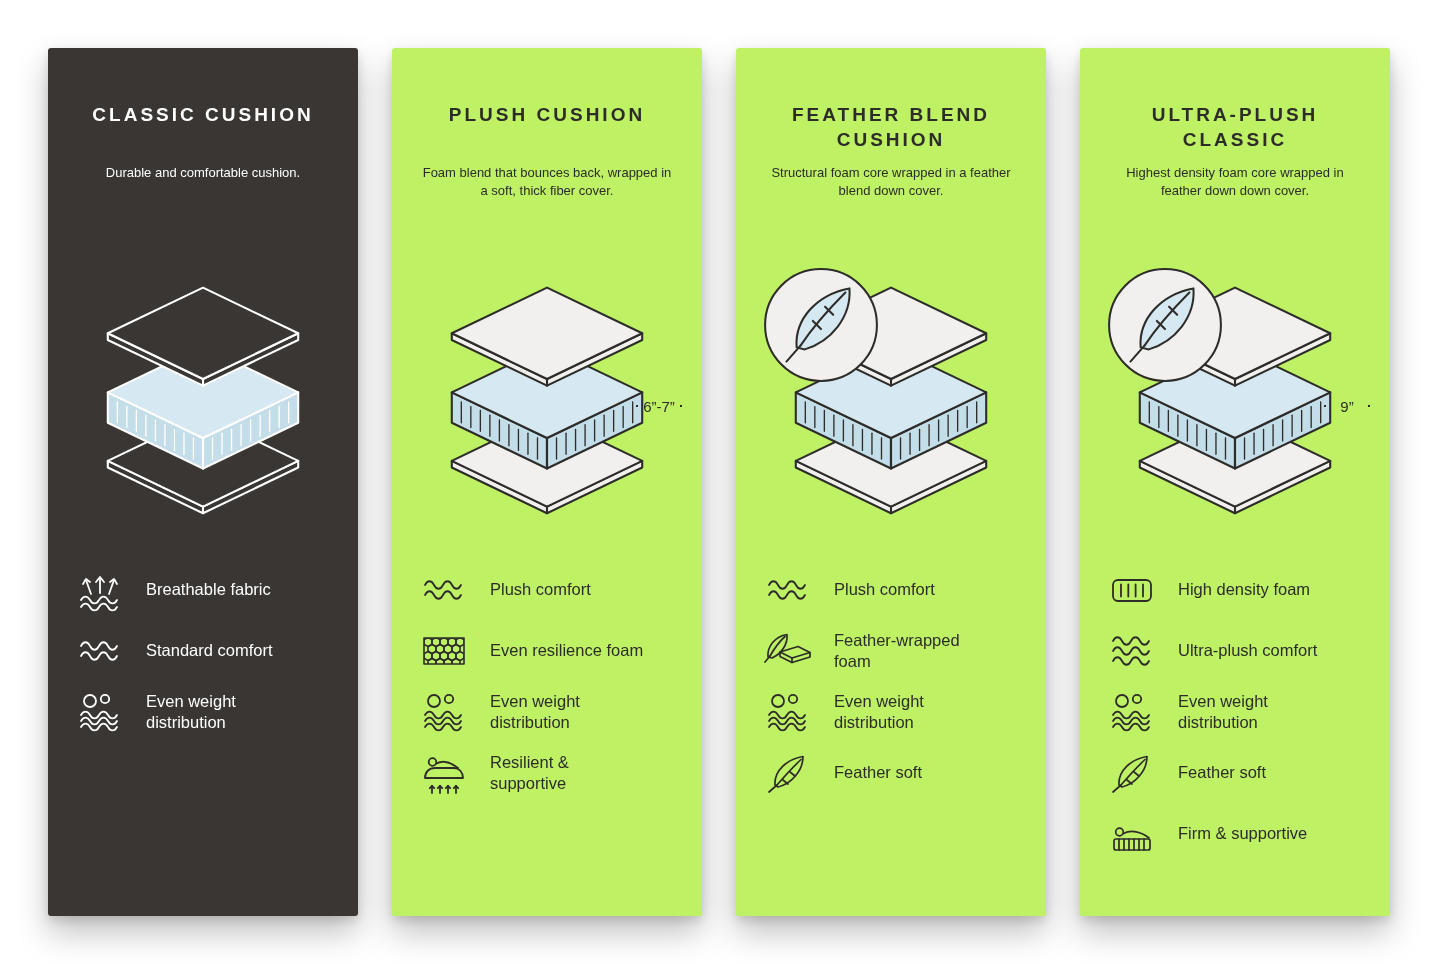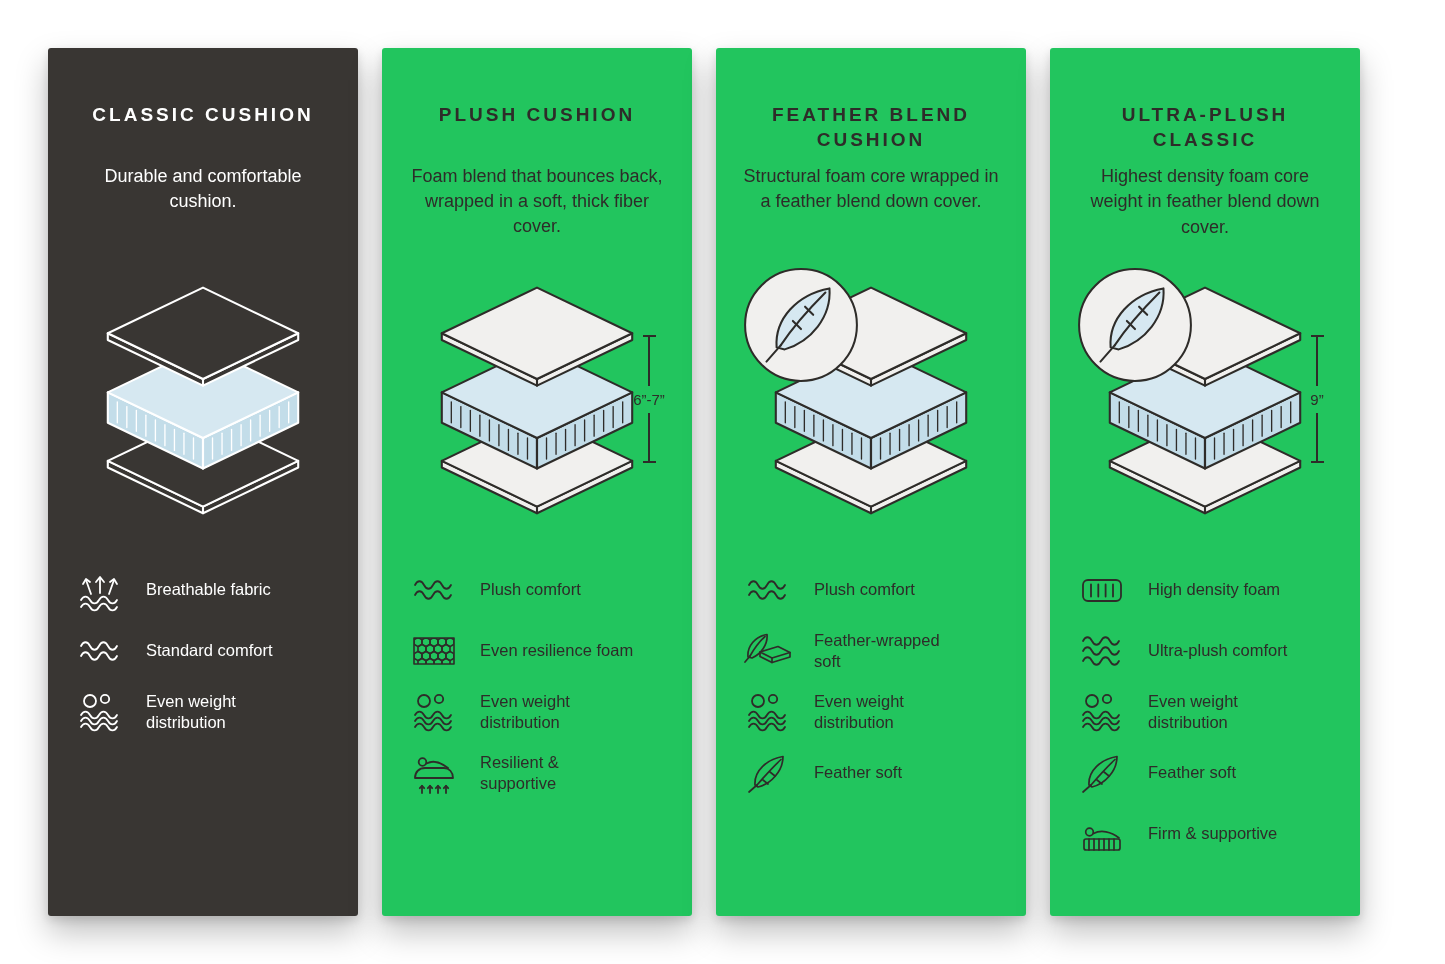--- a/index.html
+++ b/index.html
@@ -3,44 +3,44 @@
 <meta charset="utf-8">
 <style>
   *{box-sizing:border-box;margin:0;padding:0;}
   html,body{width:1445px;height:964px;}
   body{
     background:#ffffff;
     font-family:"Liberation Sans", sans-serif;
     color:#2e2c29;
     overflow:hidden;
   }
-  .board{display:flex;gap:24px;padding:48px 0 16px 48px;align-items:flex-start;}
+  .board{display:flex;gap:34px;padding:48px 0 16px 48px;align-items:flex-start;}
   .card{
     width:310px;height:868px;position:relative;border-radius:3px;
-    background:#22c55e;
+    background:#bef264;
     box-shadow:0 16px 32px rgba(0,0,0,.25), 0 4px 10px rgba(0,0,0,.12);
     padding:54px 26px 0;
   }
   .card.dark{background:#393633;color:#ffffff;}
   .title{
     font-size:19px;font-weight:700;letter-spacing:3px;
     text-align:center;line-height:1.32;min-height:50px;
   }
-  .desc{margin-top:12px;text-align:center;font-size:18px;line-height:1.4;min-height:76px;}
+  .desc{margin-top:12px;text-align:center;font-size:13px;line-height:1.4;min-height:76px;}
   .illus{
     position:relative;height:300px;margin-top:10px;
     color:#2e2c29;
     --cover:#f1f0ee;--foamtop:#d6e8f1;--foamside:#c3dde9;
   }
   .card.dark .illus{color:#ffffff;--cover:#393633;}
   .cushion{position:absolute;left:50%;top:30px;transform:translateX(-50%);width:248px;height:238px;}
   .badge{position:absolute;left:-2px;top:14px;width:122px;height:122px;}
   .dim{
-    position:absolute;right:-6px;top:85px;height:128px;width:46px;
-    display:flex;flex-direction:column;align-items:center;
+    position:absolute;right:-6px;top:92px;height:128px;width:46px;
+    display:flex;flex-direction:row;align-items:center;
   }
   .dim .tick{width:13px;height:2px;background:currentColor;flex:0 0 2px;}
   .dim .seg{width:1.6px;flex:1 1 auto;background:currentColor;}
   .dim .dlabel{font-size:15px;padding:5px 0;white-space:nowrap;}
   .features{list-style:none;margin-top:16px;display:flex;flex-direction:column;gap:13px;}
   .feature{display:flex;align-items:center;min-height:48px;}
   .fi{width:52px;height:44px;flex:0 0 52px;}
   .flabel{margin-left:20px;font-size:16.5px;line-height:1.3;max-width:156px;}
   .defs-svg{position:absolute;width:0;height:0;overflow:hidden;}
 </style>
@@ -310,40 +310,40 @@
       <li class="feature">
         <svg class="fi">
             <use href="#i-wave2"></use>
           </svg>
         <span class="flabel">Plush comfort</span>
       </li>
       <li class="feature">
         <svg class="fi">
             <use href="#i-featherfoam"></use>
           </svg>
-        <span class="flabel">Feather-wrapped soft</span>
+        <span class="flabel">Feather-wrapped foam</span>
       </li>
       <li class="feature">
         <svg class="fi">
             <use href="#i-weight"></use>
           </svg>
         <span class="flabel">Even weight distribution</span>
       </li>
       <li class="feature">
         <svg class="fi">
             <use href="#i-feather"></use>
           </svg>
         <span class="flabel">Feather soft</span>
       </li>
     </ul>
   </section>
 
   <section class="card">
     <h2 class="title">ULTRA-PLUSH CLASSIC</h2>
-    <p class="desc">Highest density foam core weight in feather blend down cover.</p>
+    <p class="desc">Highest density foam core wrapped in feather down down cover.</p>
     <div class="illus">
       <svg class="cushion">
           <use href="#cushion"></use>
         </svg>
       <svg class="badge">
           <use href="#featherBadge"></use>
         </svg>
       <div class="dim">
         <span class="tick"></span>
         <span class="seg"></span>

